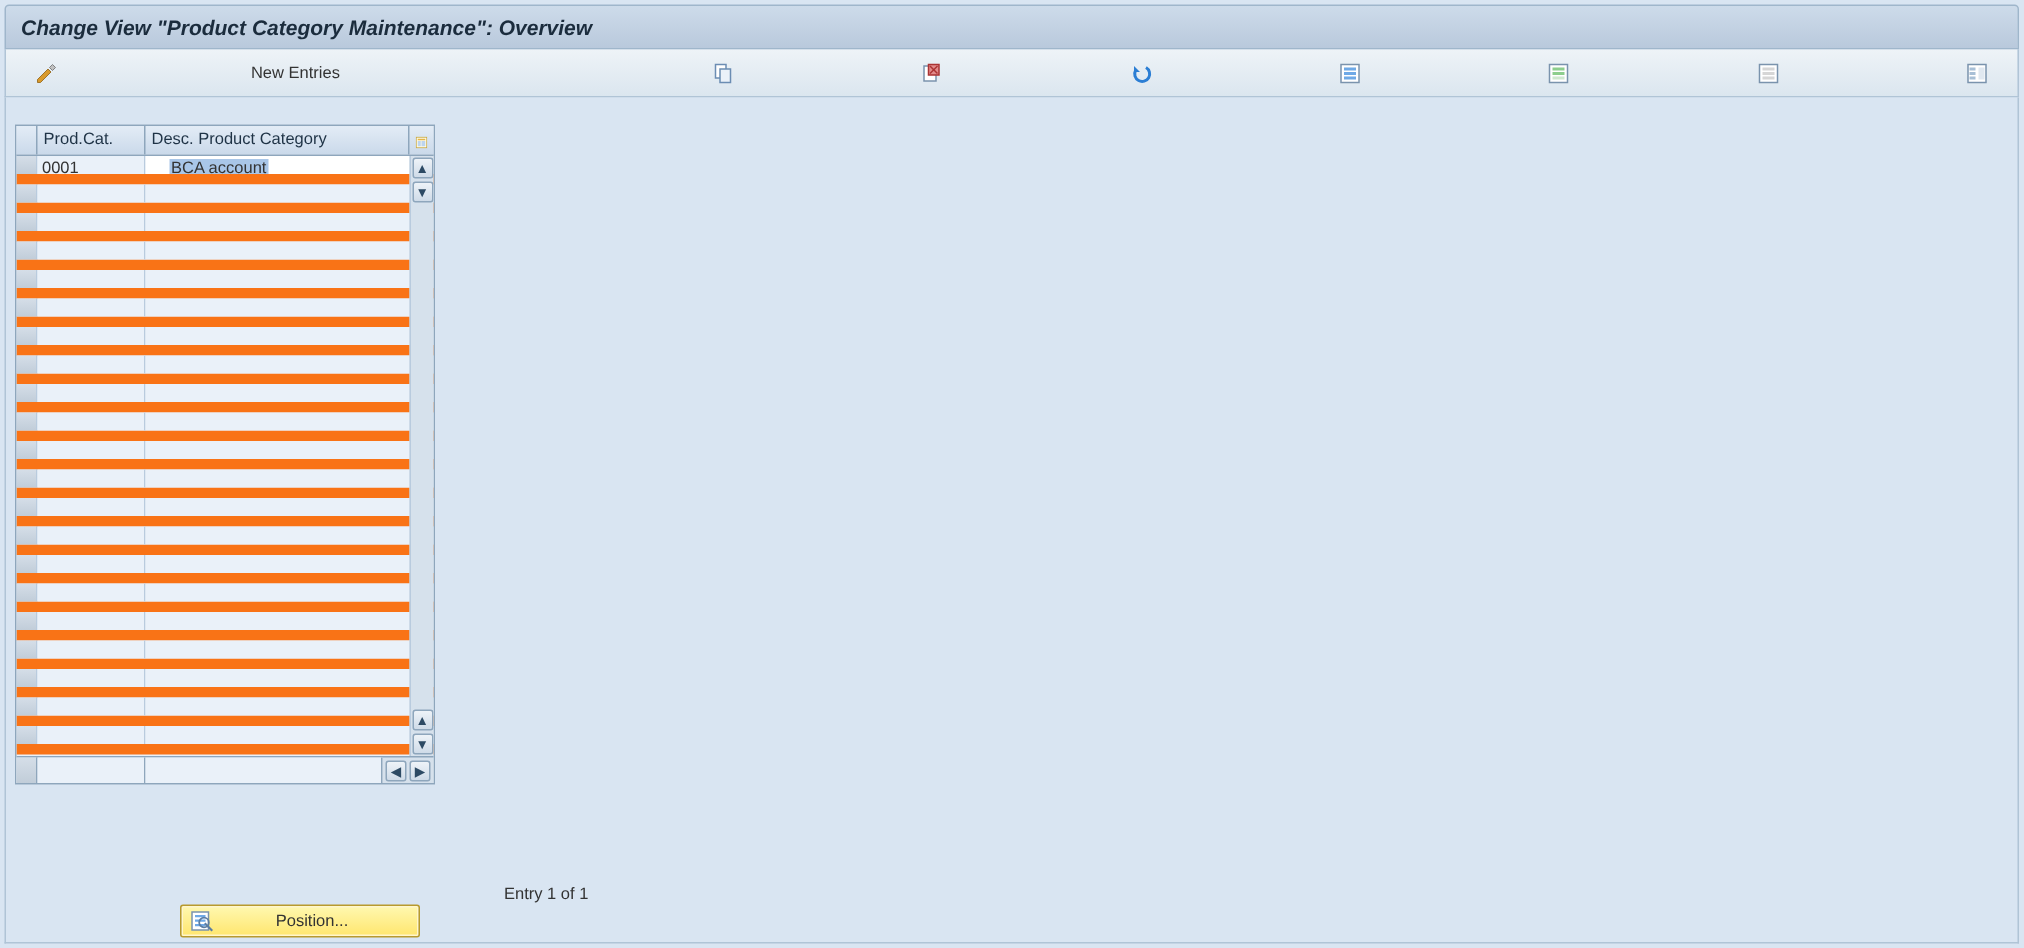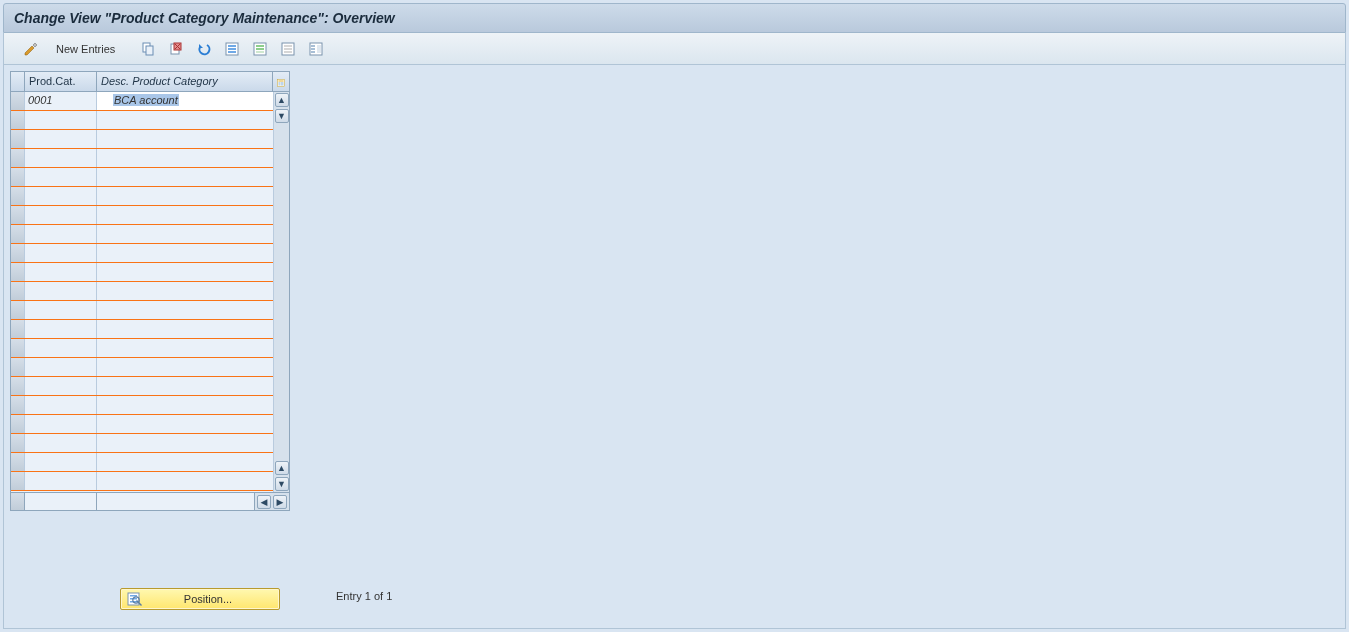--- a/index.html
+++ b/index.html
@@ -41,20 +41,21 @@
   .toolbar {
     height: 32px;
     background: linear-gradient(#eef3f7, #dbe6ef);
     border: 1px solid #b0c4d6;
     border-top: none;
     margin: 0 3px;
     display: flex;
     align-items: center;
     padding: 0 15px;
     gap: 4px;
+    justify-content: space-between;
   }
   .toolbar-btn {
     height: 22px;
     min-width: 22px;
     display: inline-flex;
     align-items: center;
     justify-content: center;
     border: 1px solid transparent;
     border-radius: 2px;
     padding: 0 3px;
@@ -81,21 +82,21 @@
     position: relative;
     margin: 0 3px 3px 3px;
     border: 1px solid #b0c4d6;
     border-top: none;
     padding: 6px;
   }
 
   
   .grid-wrap {
     position: absolute;
-    top: 6px; left: 6px;
+    top: 18px; left: 6px;
     width: 280px;
     border: 1px solid #8ea6bc;
     background: #eaf1f9;
     box-shadow: 0 0 0 0 #fff inset;
   }
   .grid-header {
     display: flex;
     background: linear-gradient(#e3ecf6, #cad9ea);
     border-bottom: 1px solid #8ea6bc;
     height: 20px;
@@ -103,33 +104,32 @@
   .hcell {
     border-right: 1px solid #8ea6bc;
     padding: 3px 4px 0 4px;
     font-size: 11px;
     color: #1f3346;
     overflow: hidden;
     white-space: nowrap;
   }
   .hsel { width: 14px; flex: none; }
   .hprod { width: 72px; flex: none; }
-  .hdesc { flex: 1; font-style: italic; }
+  .hdesc { flex: 1; }
   .hcfg  { width: 16px; flex: none; border-right: none; display:flex; align-items:center; justify-content:center; }
   .grid-body {
     height: 400px;
     overflow: hidden;
     position: relative;
   }
   .rows { }
   .row {
     display: flex;
     height: 19px;
-    border-bottom: 1px solid #f97316;
-    font-style: italic;
+    border-bottom: 7px solid #f97316;
   }
   .cell {
     border-right: 1px solid #b9cbde;
     padding: 2px 3px;
     background: #eaf1f9;
     overflow: hidden;
     white-space: nowrap;
   }
   .csel { width: 14px; flex: none; background: linear-gradient(#d5dee8,#c1cdd9); }
   .cprod { width: 72px; flex: none; }
@@ -173,21 +173,21 @@
     border: 1px solid #8ea6bc;
     border-radius: 2px;
     display:flex; align-items:center; justify-content:center;
     font-size:9px; color:#2d4a64;
   }
 
   
   .position-btn {
     position: absolute;
     left: 120px;
-    top: 588px;
+    top: 603px;
     width: 160px;
     height: 22px;
     background: linear-gradient(#fff8b0, #ffe66e);
     border: 1px solid #b89a2e;
     border-radius: 2px;
     display: flex;
     align-items: center;
     padding-left: 6px;
     gap: 10px;
     box-shadow: inset 0 0 0 1px #fff6cc;

